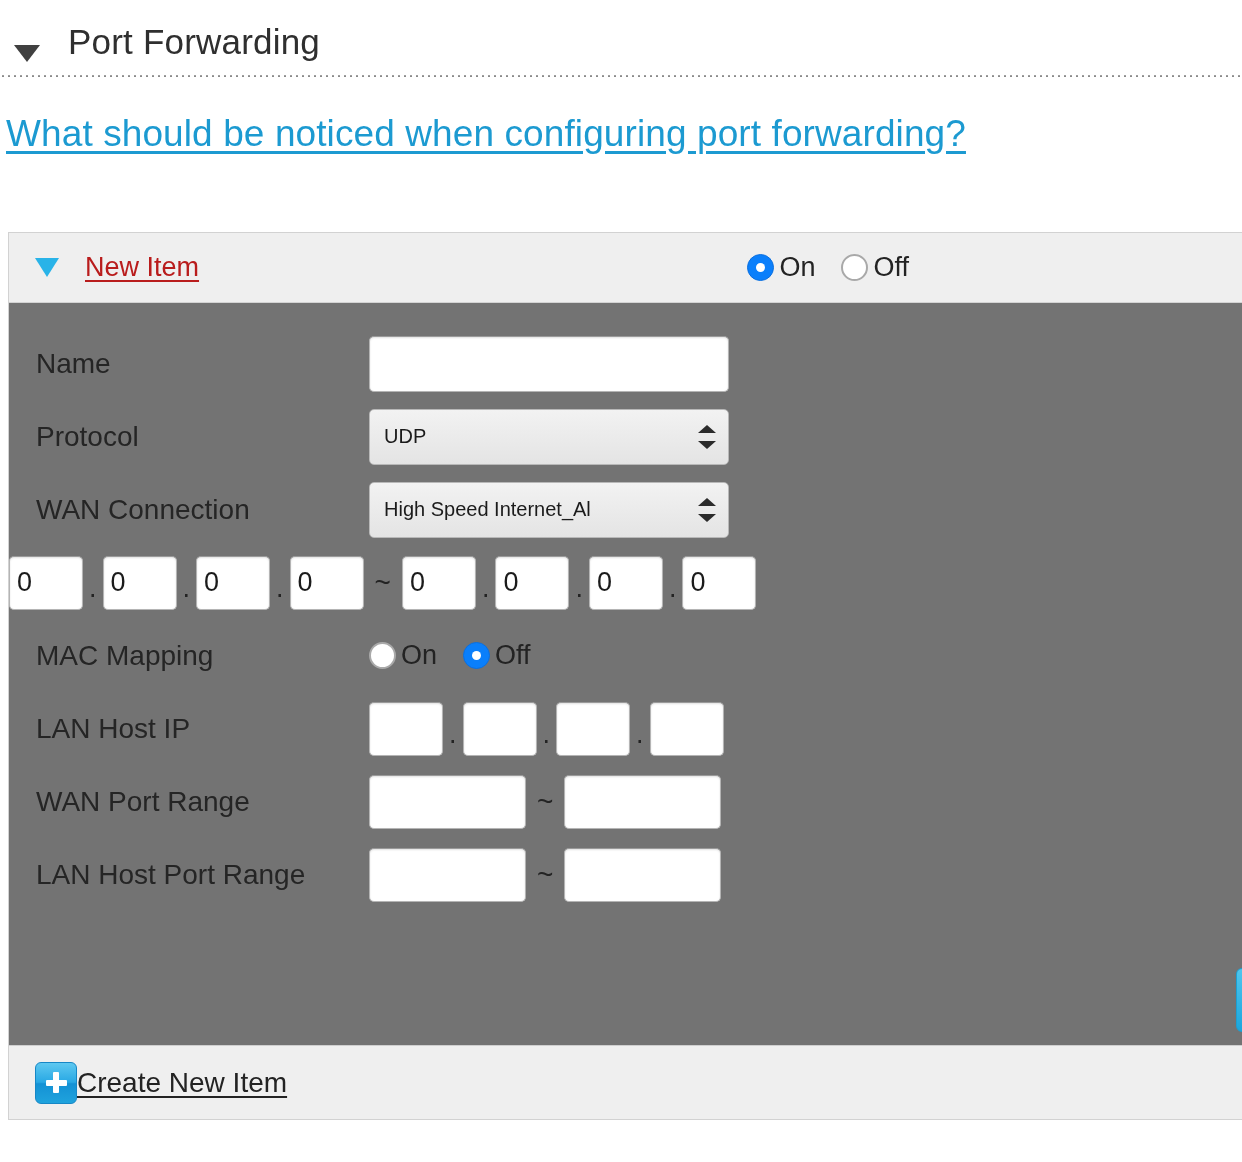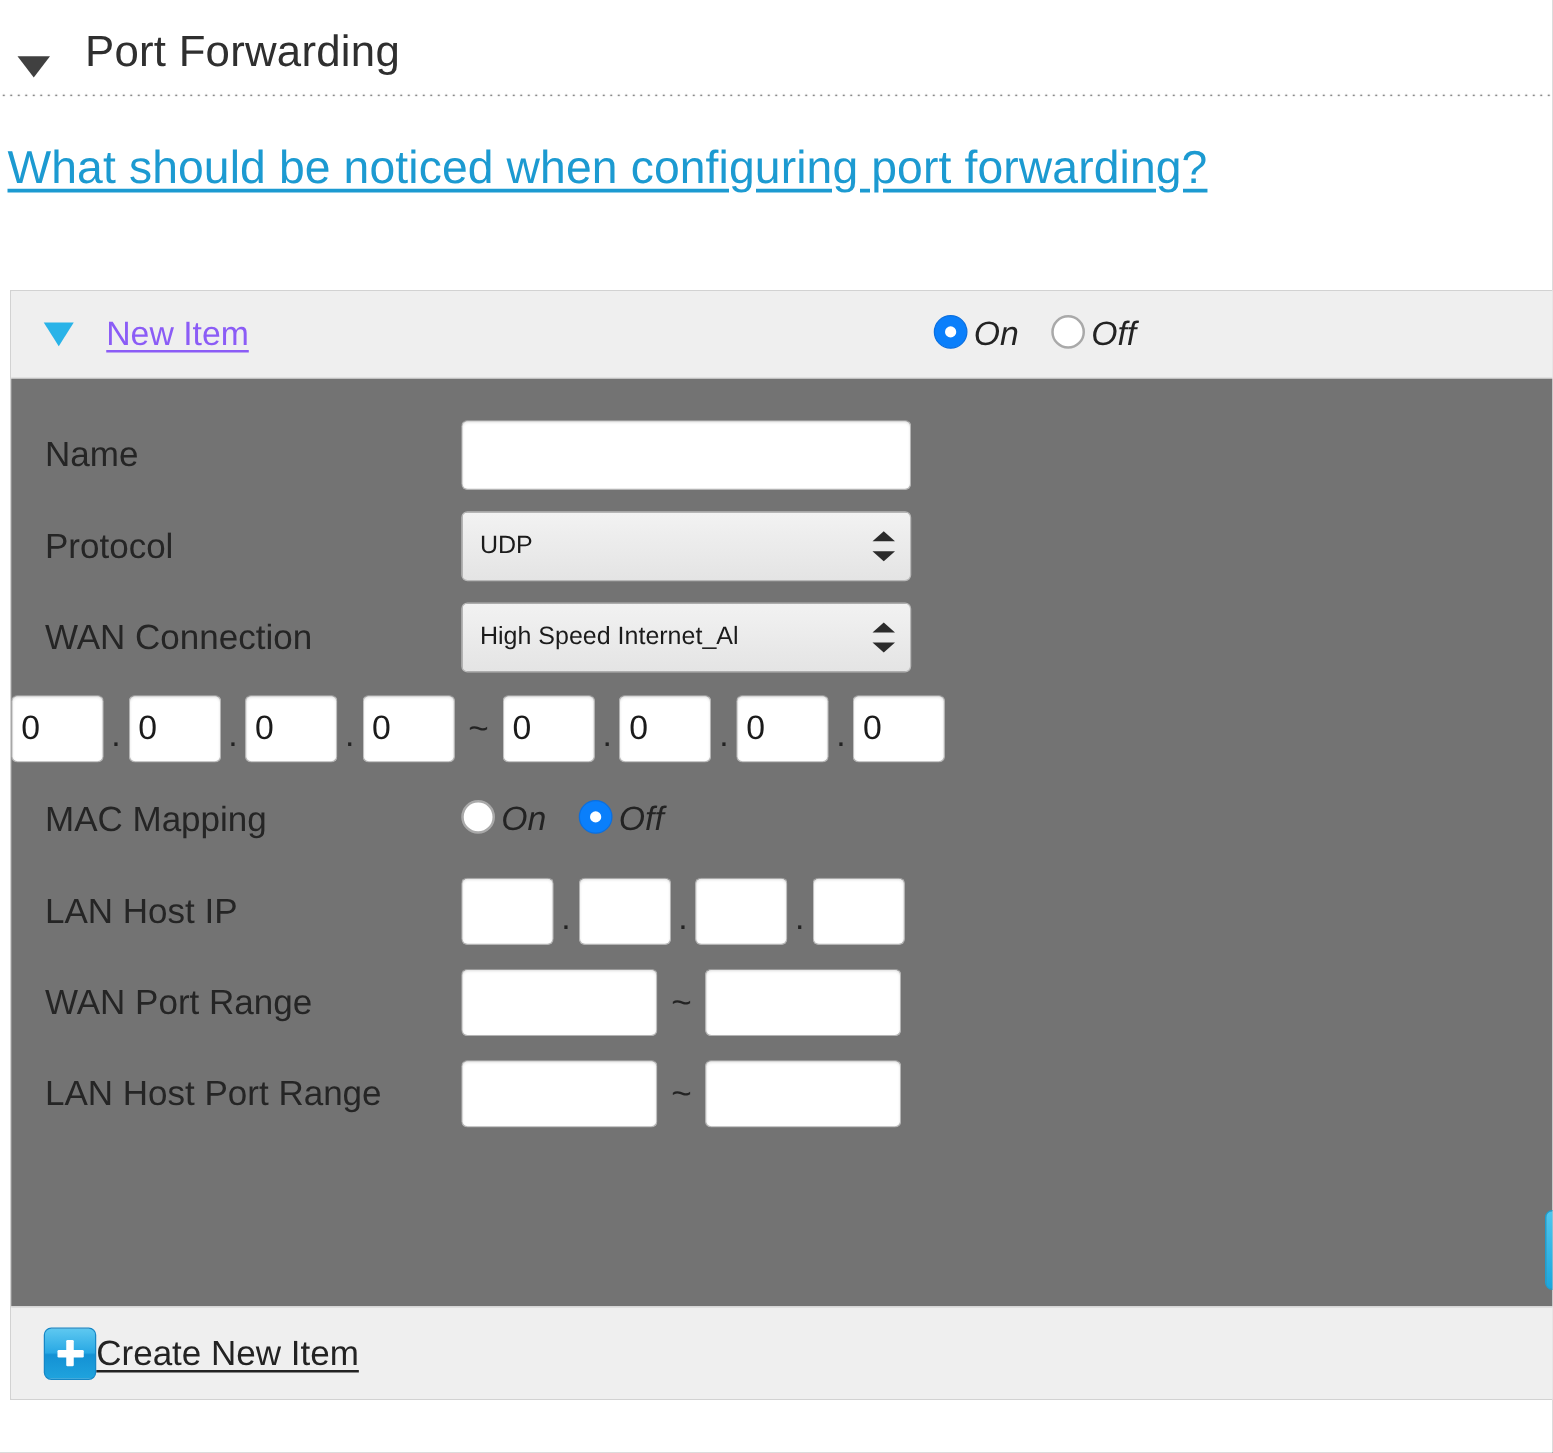--- a/index.html
+++ b/index.html
@@ -84,38 +84,38 @@
     width: 0; height: 0;
     border-left: 12px solid transparent;
     border-right: 12px solid transparent;
     border-top: 19px solid #29b3e8;
     margin-right: 26px;
     flex: 0 0 auto;
     cursor: pointer;
   }
   .panel-header-title {
     font-size: 27px;
-    color: #8b5cf6;
+    color: #b91c1c;
     text-decoration: underline;
     text-underline-offset: 4px;
     cursor: pointer;
   }
   .panel-header-radios {
     margin-left: auto;
     display: flex;
     align-items: center;
     gap: 26px;
     padding-right: 315px;
   }
 
   
   .radio-group {
     display: flex;
-    cursor: pointer;
-    font-style: italic;
+    align-items: center;
+    cursor: pointer;
   }
   .radio {
     width: 27px;
     height: 27px;
     border-radius: 50%;
     box-sizing: border-box;
     flex: 0 0 auto;
     position: relative;
   }
   .radio.off {

